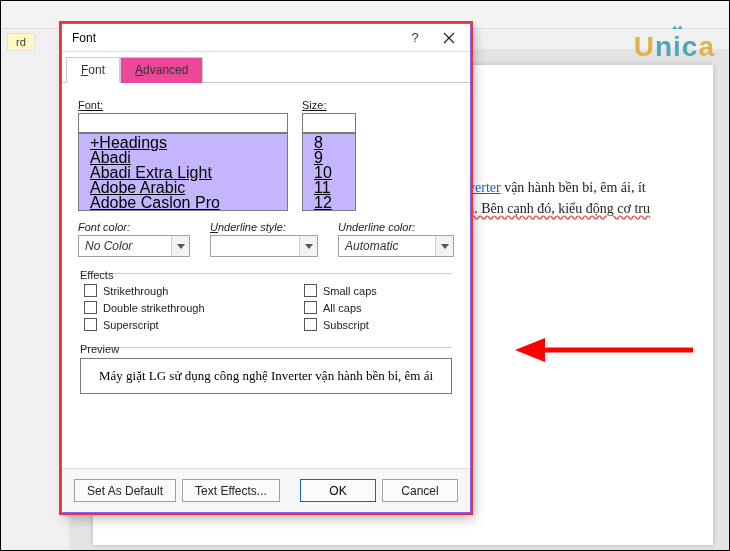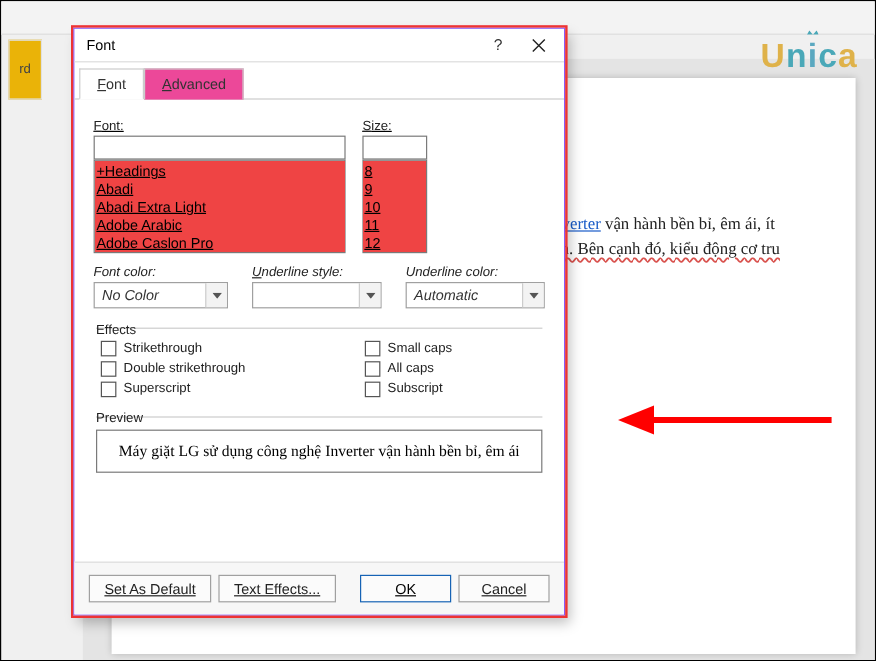--- a/index.html
+++ b/index.html
@@ -15,22 +15,22 @@
   }
   .ribbon {
     height: 28px;
     background: #f3f3f3;
     border-bottom: 1px solid #ddd;
   }
   .ribbon-label {
     position: absolute;
     top: 32px; left: 6px;
     font-size: 11px; color: #444;
-    background:#eab308;
-    padding:18px 8px;
+    background:#fef9c3;
+    padding:2px 8px;
     border:1px solid #e0e0e0;
   }
   .page-bg {
     position: absolute;
     left: 68px; top: 48px; right: 0; bottom: 0;
     background: #e4e4e4;
   }
   .paper {
     position: absolute;
     left: 92px; top: 64px; width: 620px; height: 480px;
@@ -121,25 +121,25 @@
   .textbox {
     height: 20px;
     border: 1px solid #7a7a7a;
     background: #fff;
     padding: 1px 3px;
     font-size: 12px;
   }
   .listbox {
     height: 78px;
     border: 1px solid #7a7a7a;
-    background: #ef4444;
+    background: #c4b5fd;
     overflow-y: scroll;
-    font-size: 12px;
+    font-size: 16px;
     line-height: 15px;
-    padding: 1px 1px;
+    padding: 1px 11px;
     white-space: nowrap;
   }
   .listbox div { padding: 0; }
   .font-col { width: 210px; }
   .style-col { width: 74px; }
   .size-col { width: 54px; }
 
   .row2 { display: flex; gap: 20px; margin-top: 10px; font-style: italic; }
   .combo {
     height: 22px;
@@ -163,21 +163,21 @@
   .fs { border: none; padding: 0; margin-top: 12px; }
   .fs legend { font-size: 11px; padding: 0; color: #222; }
   .fs-line { height: 1px; background: #ccc; margin-top: -8px; margin-bottom: 10px; }
   .fx-grid {
     display: grid;
     grid-template-columns: 210px 1fr;
     gap: 4px 10px;
     margin-left: 4px;
   }
   .chk {
-    display: flex; align-items: flex-start; gap: 6px;
+    display: flex; align-items: center; gap: 6px;
     font-size: 11px; color: #222;
   }
   .chk input {
     appearance: none;
     width: 13px; height: 13px;
     border: 1px solid #555;
     background: #fff;
     margin: 0;
   }
   .preview-box {
@@ -202,21 +202,20 @@
     background: #f7f7f7;
   }
   .btn {
     height: 23px;
     padding: 0 12px;
     font-size: 12px;
     background: #fbfbfb;
     border: 1px solid #a0a0a0;
     display: flex; align-items: center; justify-content: center;
     color:#222;
-    text-decoration:underline;
   }
   .btn.primary { border: 1px solid #1663b5; color: #000; }
   .btnrow .spacer { flex: 1; }
 
   
   .arrow {
     position: absolute;
     top: 334px; left: 514px;
     width: 180px; height: 30px;
     pointer-events: none;

